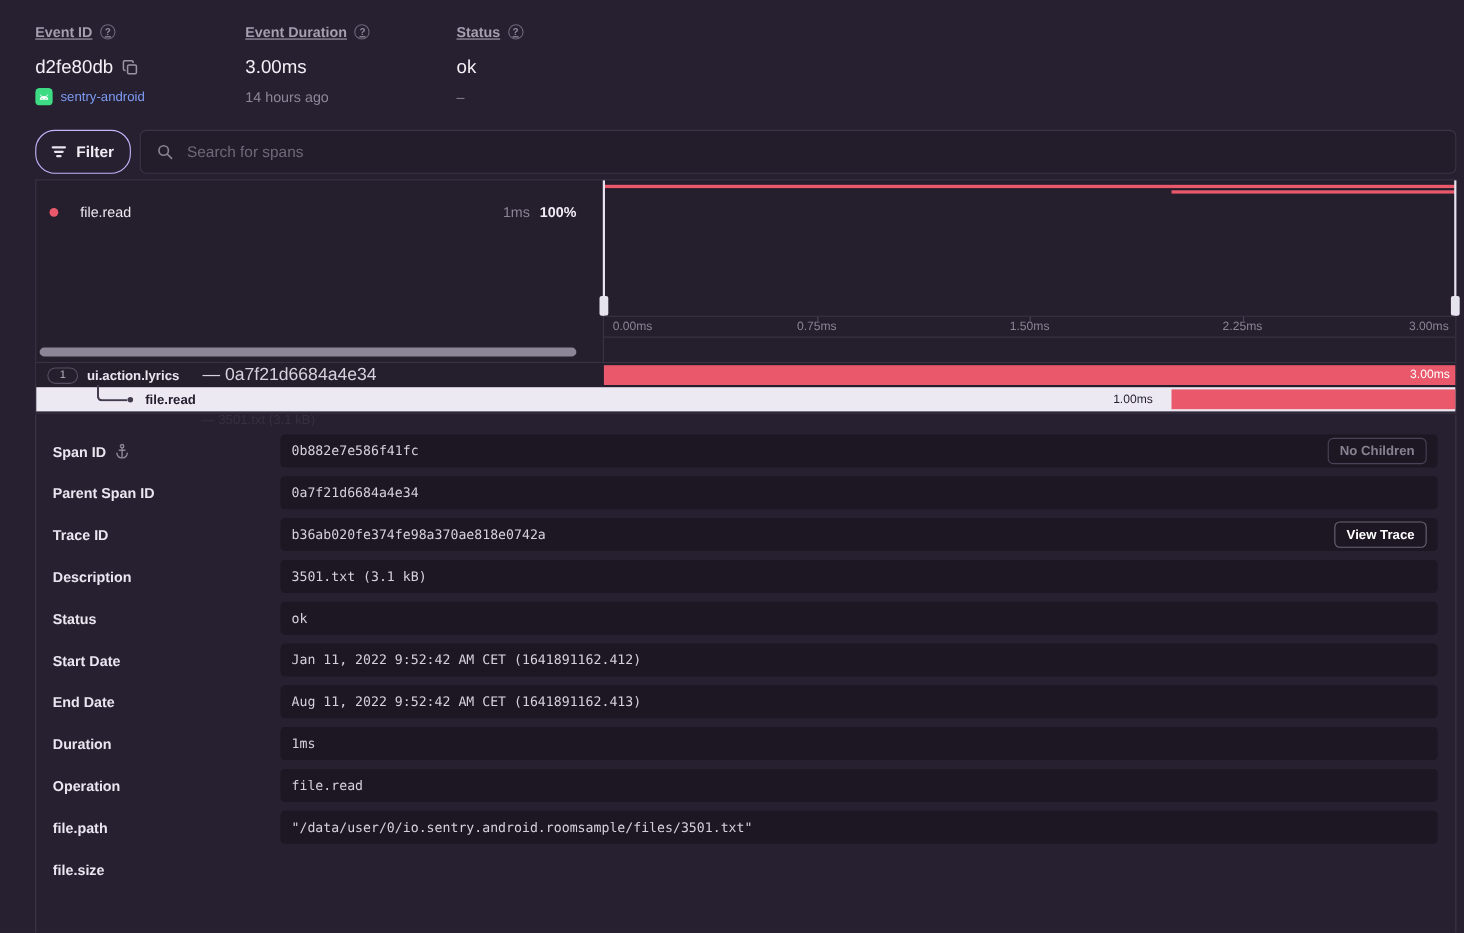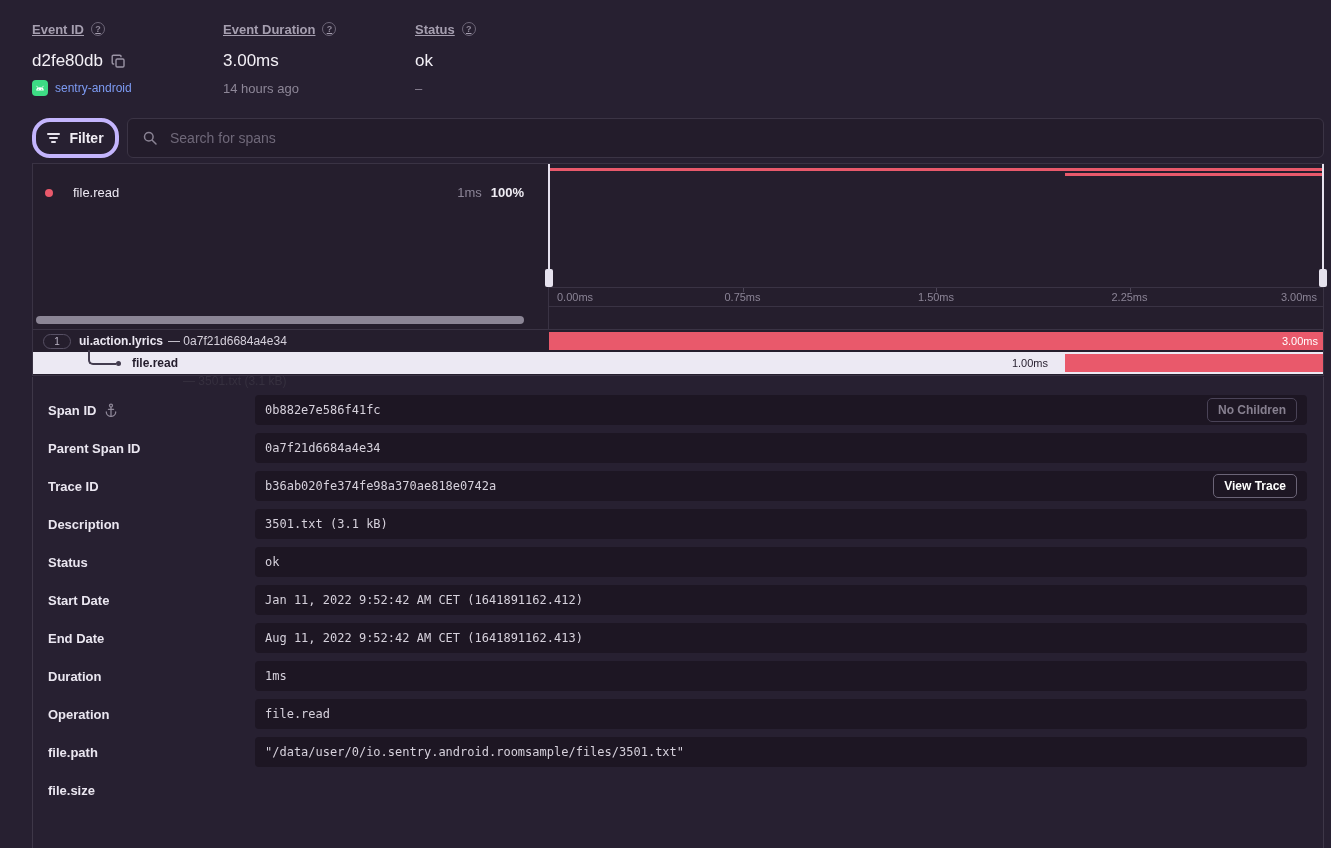--- a/index.html
+++ b/index.html
@@ -12,21 +12,21 @@
   .hcol1{width:191px}.hcol2{width:192px}
   .hlabel{display:flex;gap:7px;font-size:13px;font-weight:700;color:#a69fb0;height:18px;text-decoration:underline;}
   .qicon{width:14px;height:14px;border:1.5px solid #6d6678;border-radius:50%;color:#8d8697;
          font-size:9px;font-weight:700;display:flex;align-items:center;justify-content:center;box-sizing:border-box;}
   .hvalue{margin-top:10px;font-size:17px;font-weight:500;color:#f3f0f6;display:flex;align-items:center;gap:8px;height:22px;}
   .hsub{margin-top:7px;font-size:13px;color:#8d8697;height:18px;display:flex;align-items:center;gap:7px;}
   .proj-link{color:#7d9bf3;text-decoration:none;font-size:12px;}
   .icon-btn{display:inline-flex;align-items:center;justify-content:center;cursor:pointer;background:none;border:none;padding:0;}
 
   
-  .filter-btn{position:absolute;top:118px;left:32px;width:87px;height:40px;border:4px solid #c4b5fd;border-radius:18px;
+  .filter-btn{position:absolute;top:118px;left:32px;width:87px;height:40px;border:1px solid #c4b5fd;border-radius:18px;
               background:transparent;display:flex;align-items:center;justify-content:center;gap:9px;cursor:pointer;box-sizing:border-box;}
   .filter-btn span{font-size:14px;font-weight:700;color:#f0edf4;}
   .filter-glyph{display:flex;flex-direction:column;align-items:center;gap:2px;}
   .filter-glyph i{display:block;height:2px;background:#e8e4ee;border-radius:1px;}
   .filter-glyph i:nth-child(1){width:13px}.filter-glyph i:nth-child(2){width:9px}.filter-glyph i:nth-child(3){width:5px}
   .search-box{position:absolute;top:118px;left:127px;width:1197px;height:40px;border:1px solid #3b3445;border-radius:6px;
               background:#231c2b;display:flex;align-items:center;padding:0 14px;gap:10px;box-sizing:border-box;}
   .search-box input{flex:1;background:transparent;border:none;outline:none;font-size:14px;color:#d6d1dc;
                     font-family:"Liberation Sans",sans-serif;}
   .search-box input::placeholder{color:#6f6879;}
@@ -61,21 +61,21 @@
 
   
   .span-row{display:flex;height:22px;cursor:pointer;}
   .row1{background:#251e2d;}
   .row2{background:#ece9f3;height:22px;}
   .r-left{width:516px;display:flex;align-items:center;position:relative;flex-shrink:0;box-sizing:border-box;}
   .r-right{flex:1;position:relative;}
   .pill{min-width:28px;height:15px;margin-left:10px;border:1px solid #564f63;border-radius:8px;font-size:10px;color:#bdb6c7;
         display:flex;align-items:center;justify-content:center;padding:0 6px;box-sizing:border-box;}
   .row1 .rname{margin-left:8px;font-size:12px;font-weight:700;color:#eae6f0;white-space:nowrap;}
-  .row1 .rsuffix{margin-left:5px;font-size:12px;color:#d6d1dc;white-space:nowrap;}
+  .row1 .rsuffix{margin-left:21px;font-size:16px;color:#d6d1dc;white-space:nowrap;}
   .connector{position:absolute;left:55px;top:-2px;width:26px;height:13px;border-left:2px solid #433c4f;
              border-bottom:2px solid #433c4f;border-bottom-left-radius:5px;}
   .tree-dot{position:absolute;left:83px;top:9px;width:5px;height:5px;border-radius:50%;background:#433c4f;}
   .row2 .rname{margin-left:99px;font-size:12px;font-weight:700;color:#241d2c;white-space:nowrap;}
   .row2 .rsuffix{margin-left:5px;font-size:12px;color:#36303f;white-space:nowrap;margin-top:36px;}
   .span-bar{position:absolute;top:2px;height:18px;background:#e9596b;box-sizing:border-box;}
   .bar-in-label{display:block;text-align:right;padding-right:5px;font-size:11px;color:#ffffff;line-height:18px;}
   .out-label{position:absolute;top:0;line-height:22px;font-size:11px;color:#241d2c;margin-right:17px;white-space:nowrap;}
 
   

